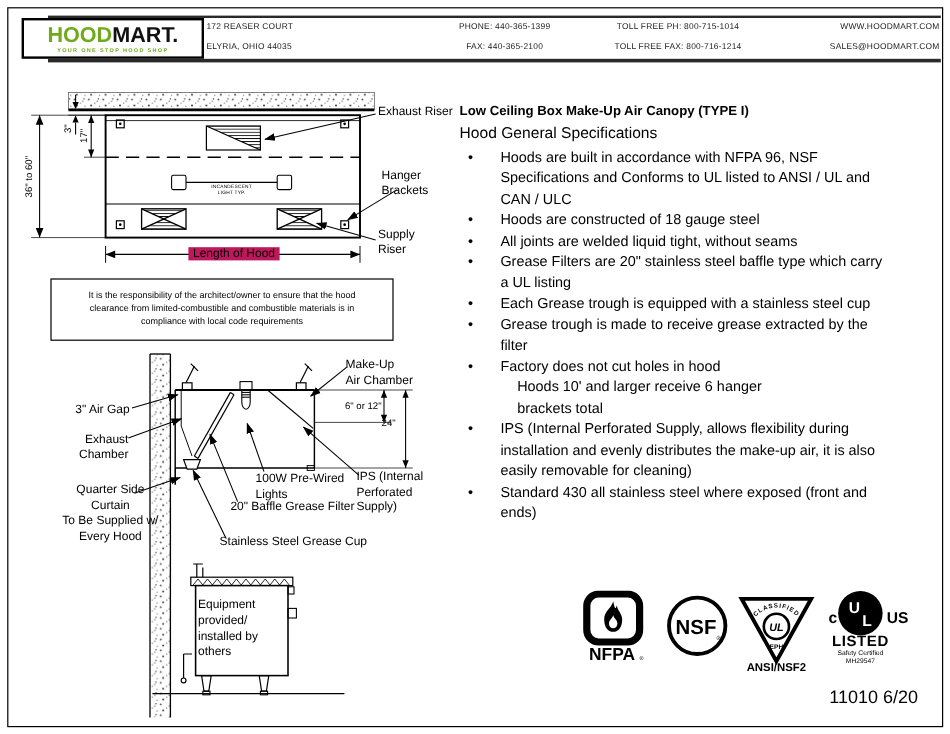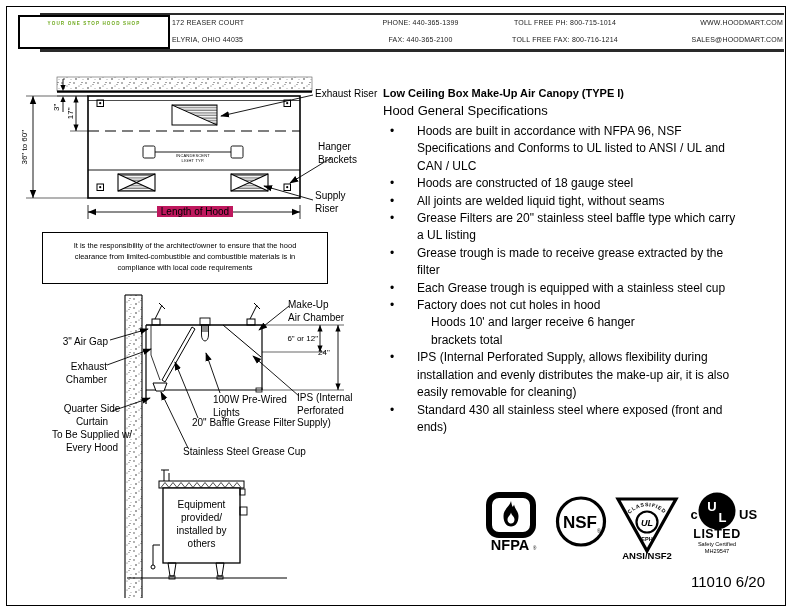--- a/index.html
+++ b/index.html
@@ -39,20 +39,21 @@
 </style>
 </head>
 <body>
 
 <div class="page-border"></div>
 
 <div>
   <div class="hdr-rule" style="top:12.5px"></div>
   <div class="hdr-rule" style="top:49px"></div>
   <div class="logo-box">
+    <div class="logo-main"><span class="logo-hood">HOOD</span><span class="logo-mart">MART.</span></div>
     <div class="logo-tag">YOUR ONE STOP HOOD SHOP</div>
   </div>
   <div class="contact" style="left:172px; top:19px;">172 REASER COURT</div>
   <div class="contact" style="left:172px; top:36px;">ELYRIA, OHIO 44035</div>
   <div class="contact" style="left:363px; top:19px; width:115px; text-align:center;">PHONE: 440-365-1399</div>
   <div class="contact" style="left:363px; top:36px; width:115px; text-align:center;">FAX: 440-365-2100</div>
   <div class="contact" style="left:495px; top:19px; width:140px; text-align:center;">TOLL FREE PH: 800-715-1014</div>
   <div class="contact" style="left:495px; top:36px; width:140px; text-align:center;">TOLL FREE FAX: 800-716-1214</div>
   <div class="contact" style="left:645px; top:19px; width:138px; text-align:right;">WWW.HOODMART.COM</div>
   <div class="contact" style="left:645px; top:36px; width:138px; text-align:right;">SALES@HOODMART.COM</div>
@@ -276,21 +277,21 @@
 To Be Supplied w/
 Every Hood</div>
 <div class="lbl" style="left:213px; top:393px; width:80px; line-height:13px;">100W Pre-Wired
 Lights</div>
 <div class="lbl" style="left:192px; top:417px; width:115px;">20" Baffle Grease Filter</div>
 <div class="lbl" style="left:183px; top:446px; width:130px;">Stainless Steel Grease Cup</div>
 <div class="lbl" style="left:297px; top:392px; width:80px;">IPS (Internal
 Perforated Supply)</div>
 <div class="lbl" style="left:270px; top:333px; width:48px; text-align:right; font-size:8px;">6" or 12"</div>
 <div class="lbl" style="left:318px; top:347px; width:17px; font-size:8px;">24"</div>
-<div class="lbl" style="left:165px; top:498px; width:73px; text-align:center; line-height:13px;">Equipment
+<div class="lbl" style="left:165px; top:498px; width:73px; line-height:13px;">Equipment
 provided/
 installed by
 others</div>
 
 <div class="specs">
   <div class="specs-title">Low Ceiling Box Make-Up Air Canopy (TYPE I)</div>
   <div class="specs-sub">Hood General Specifications</div>
   <div class="bullet">
       <span class="dot"></span>
       <div><span class="btext">Hoods are built in accordance with NFPA 96, NSF
@@ -305,26 +306,26 @@
       <span class="dot"></span>
       <div><span class="btext">All joints are welded liquid tight, without seams</span></div>
     </div>
   <div class="bullet">
       <span class="dot"></span>
       <div><span class="btext">Grease Filters are 20" stainless steel baffle type which carry
 a UL listing</span></div>
     </div>
   <div class="bullet">
       <span class="dot"></span>
+      <div><span class="btext">Each Grease trough is equipped with a stainless steel cup</span></div>
+    </div>
+  <div class="bullet">
+      <span class="dot"></span>
       <div><span class="btext">Grease trough is made to receive grease extracted by the
 filter</span></div>
-    </div>
-  <div class="bullet">
-      <span class="dot"></span>
-      <div><span class="btext">Each Grease trough is equipped with a stainless steel cup</span></div>
     </div>
   <div class="bullet">
       <span class="dot"></span>
       <div><span class="btext">Factory does not cut holes in hood</span><div class="sub">Hoods 10' and larger receive 6 hanger
 brackets total</div></div>
     </div>
   <div class="bullet">
       <span class="dot"></span>
       <div><span class="btext">IPS (Internal Perforated Supply, allows flexibility during
 installation and evenly distributes the make-up air, it is also

